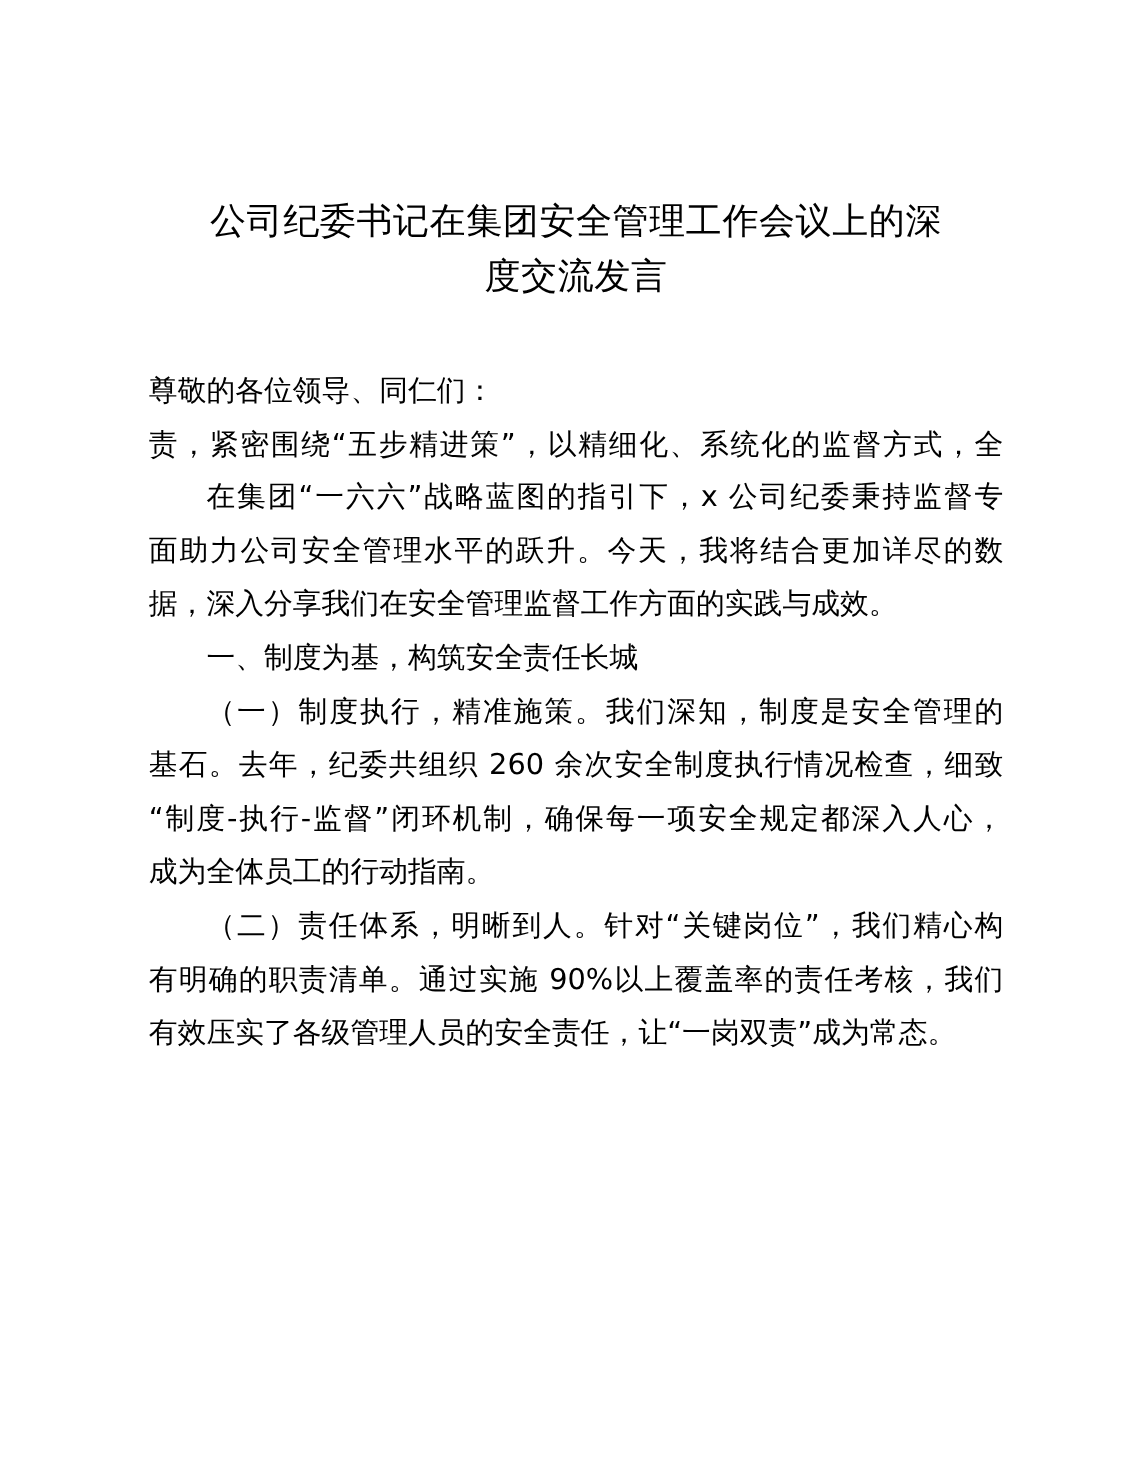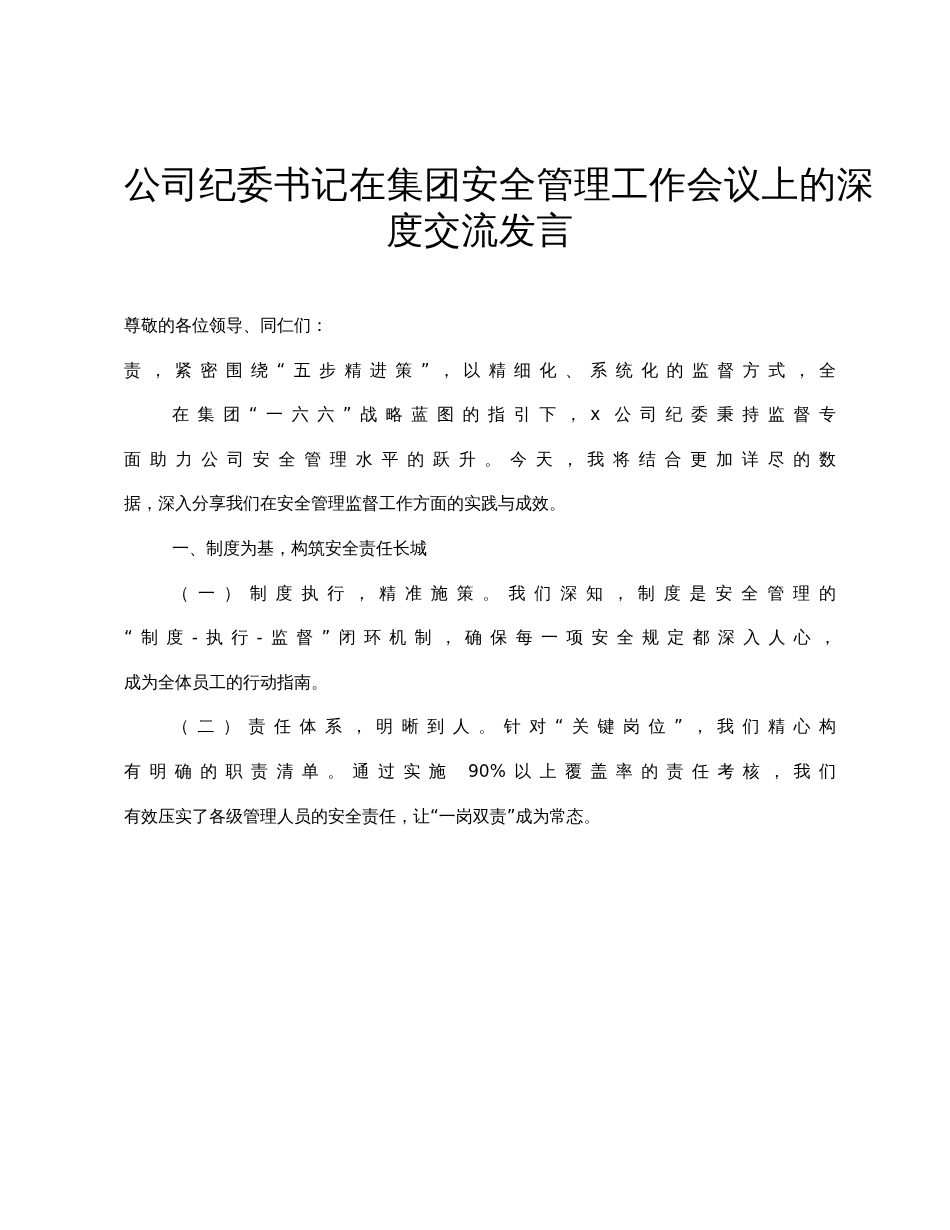--- a/index.html
+++ b/index.html
@@ -20,40 +20,40 @@
       left: 0; top: 0;
       width: 950px;
       height: 1230px;
       background: #ffffff;
     }
     .title {
       position: absolute;
       left: 124px;
       width: 712px;
       text-align: center;
-      font-size: 37px;
+      font-size: 30px;
       line-height: 46px;
       top: 162px;
       letter-spacing: 0.5px;
     }
     .title .tline {
       display: block;
       white-space: nowrap;
     }
     .body {
       position: absolute;
       left: 124px;
       top: 303px;
       width: 712px;
     }
     .line {
       display: block;
       height: 44.6px;
       line-height: 44.6px;
-      font-size: 17px;
+      font-size: 24px;
       white-space: nowrap;
       text-align: justify;
       text-align-last: justify;
     }
     .line.last {
       text-align-last: left;
     }
     .line.indent {
       padding-left: 48px;
     }
@@ -78,20 +78,21 @@
       <div class="line">面助力公司安全管理水平的跃升。今天，我将结合更加详尽的数</div>
       <div class="line last">据，深入分享我们在安全管理监督工作方面的实践与成效。</div>
     </div>
 
     <div>
       <div class="line indent last">一、制度为基，构筑安全责任长城</div>
     </div>
 
     <div>
       <div class="line indent">（一）制度执行，精准施策。我们深知，制度是安全管理的</div>
+      <div class="line">基石。去年，纪委共组织 260 余次安全制度执行情况检查，细致</div>
       <div class="line">“制度-执行-监督”闭环机制，确保每一项安全规定都深入人心，</div>
       <div class="line last">成为全体员工的行动指南。</div>
     </div>
 
     <div>
       <div class="line indent">（二）责任体系，明晰到人。针对“关键岗位”，我们精心构</div>
       <div class="line">有明确的职责清单。通过实施 90%以上覆盖率的责任考核，我们</div>
       <div class="line last">有效压实了各级管理人员的安全责任，让“一岗双责”成为常态。</div>
     </div>
 

